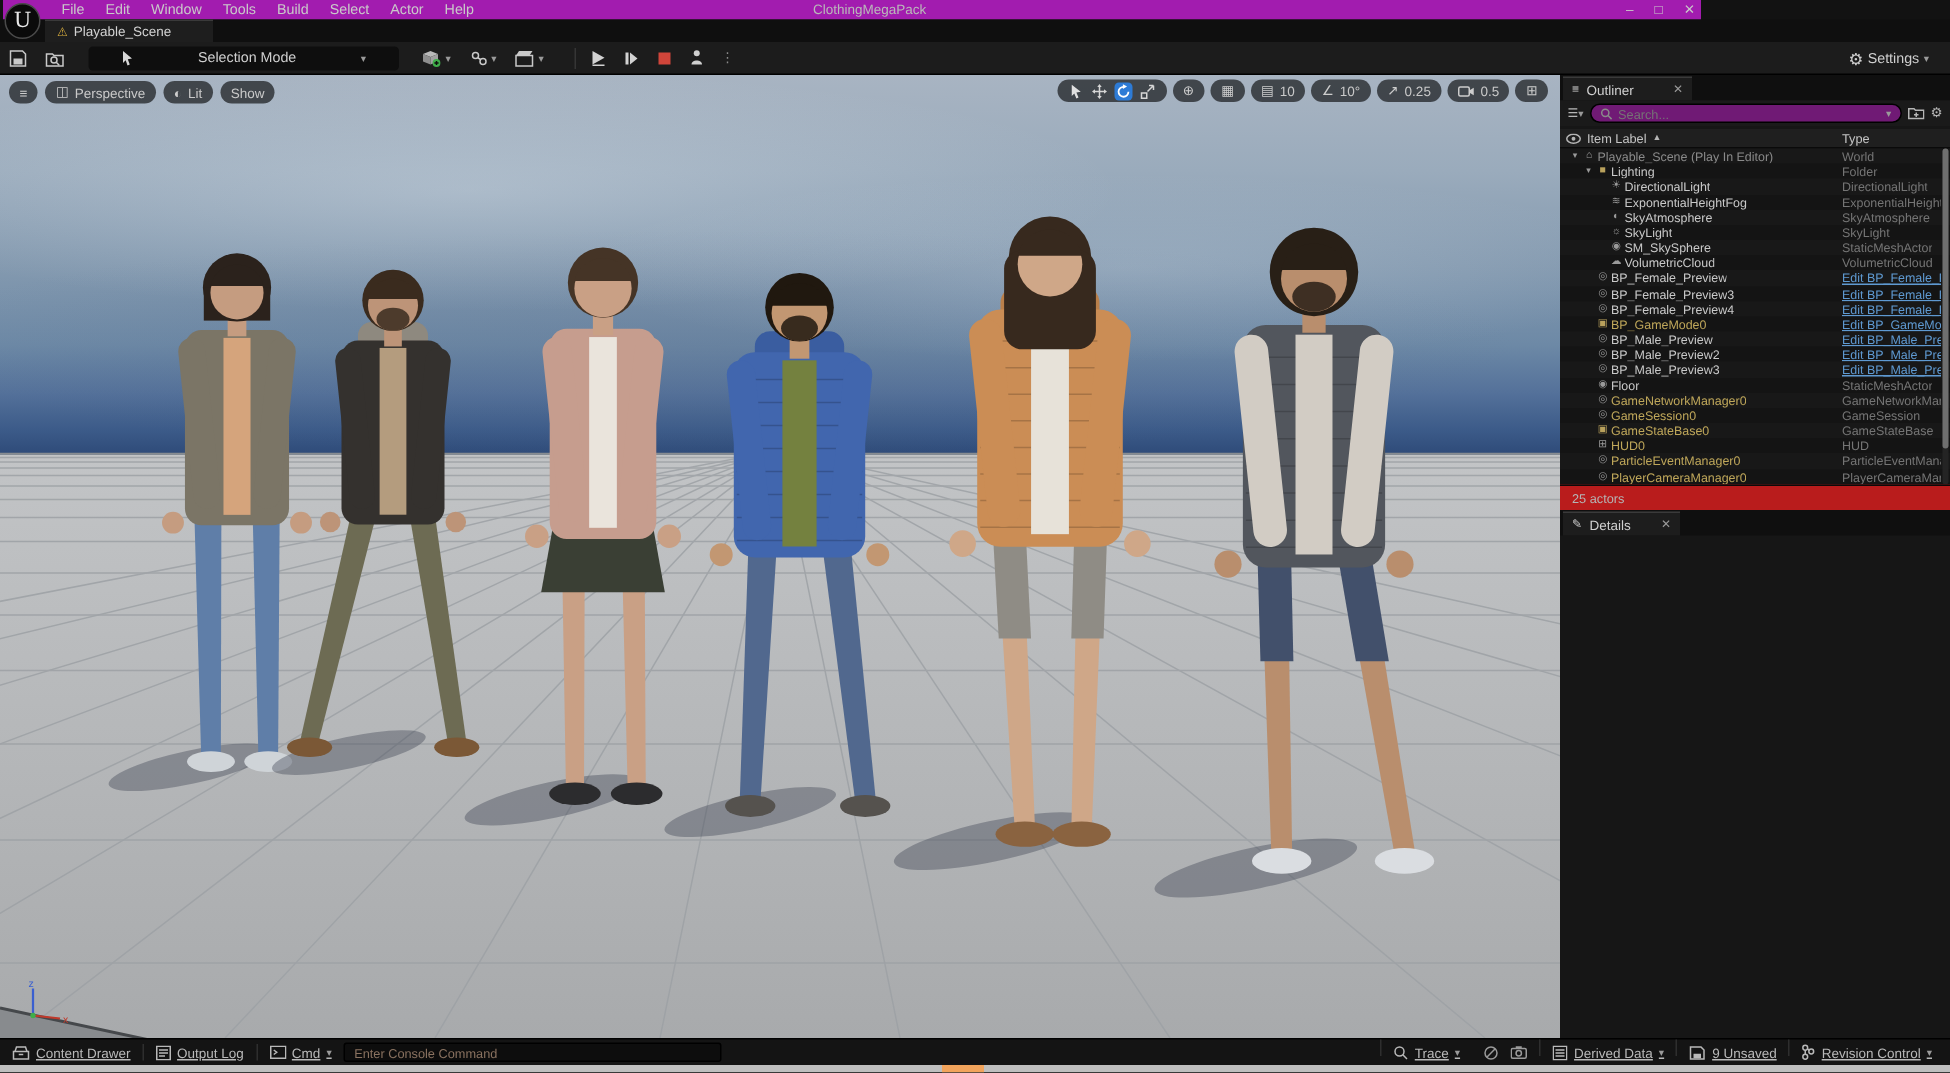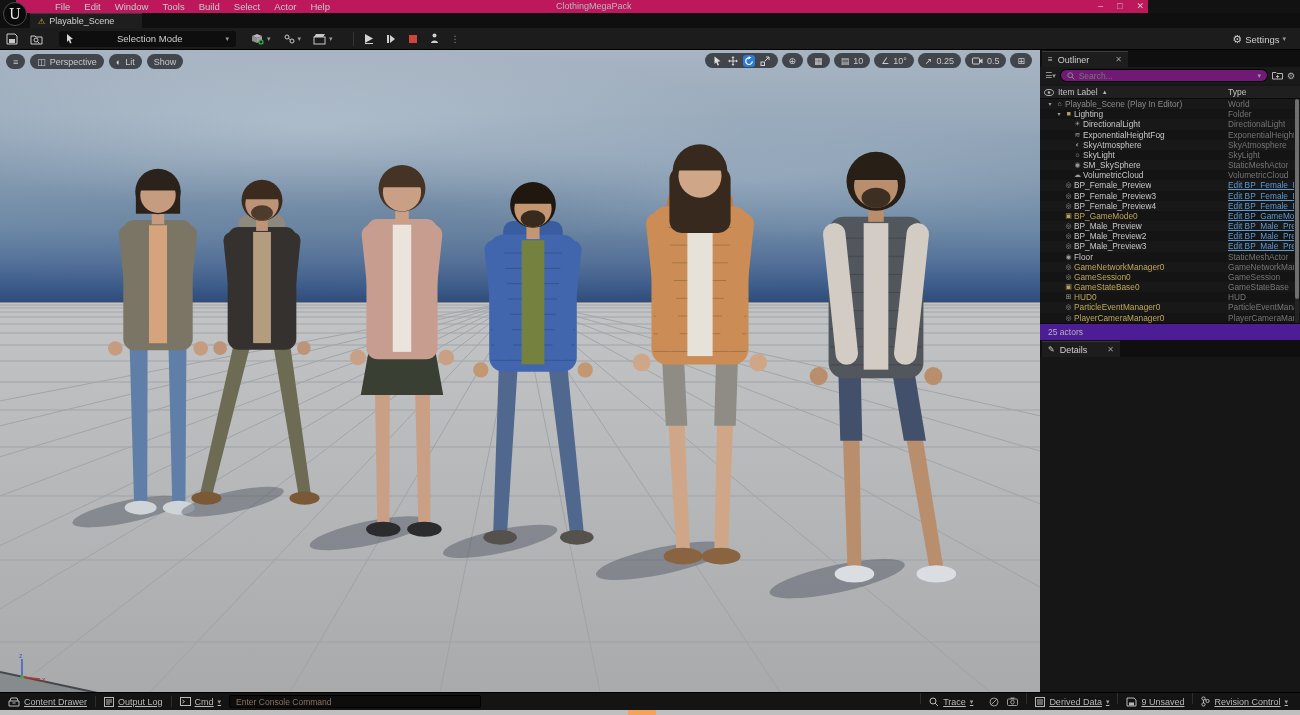--- a/index.html
+++ b/index.html
@@ -1,21 +1,21 @@
 <!DOCTYPE html>
 <html><head>
 <meta charset="utf-8">
 <style>
   * { margin:0; padding:0; box-sizing:border-box; }
   html,body { width:1300px; height:715px; overflow:hidden; background:#0d0d0d;
               font-family:"Liberation Sans","DejaVu Sans",sans-serif; }
   #app { position:relative; width:1300px; height:715px; background:#121212; }
 
   
-  #menubar { position:absolute; left:16px; top:0; width:1132px; height:13px; background:#be185d; }
+  #menubar { position:absolute; left:2px; top:0; width:1132px; height:13px; background:#a21caf; }
   #ue-logo { position:absolute; left:3px; top:2px; width:24px; height:24px; border-radius:50%;
              background:#0a0a0a; border:1px solid #4a4a4a; color:#e8e8e8; z-index:5;
              font-family:"DejaVu Serif",serif; font-size:14px; text-align:center; line-height:23px; }
   #menu-items { position:absolute; left:32px; top:0; height:13px; display:flex; align-items:center; gap:0; }
   .menu-item { color:#c9c9c9; font-size:9.5px; padding:0 7px; cursor:default; }
   #window-title { position:absolute; left:0; right:0; top:0; height:13px; text-align:left;
                   color:#b9b9b9; font-size:9px; line-height:13px; pointer-events:none; }
   #window-title span { margin-left:540px; }
   #win-controls { position:absolute; right:4px; top:0; height:13px; display:flex; gap:14px; align-items:center; }
   .winbtn { color:#c9c9c9; font-size:9px; line-height:13px; }
@@ -25,21 +25,21 @@
   #level-tab { position:absolute; left:30px; top:0; width:112px; height:15px; background:#1e1e1e;
                border-top:1px solid #3a3a3a; display:flex; align-items:center; gap:4px; padding:0 8px;
                color:#d2d2d2; font-size:9px; }
   .warn-icon { color:#dcb03f; font-size:8px; }
 
   
   #toolbar { position:absolute; left:0; top:28px; width:1300px; height:22px; background:#1c1c1c;
              border-bottom:1px solid #000; display:flex; align-items:center; }
   .tbtn { display:flex; align-items:center; gap:3px; color:#cfcfcf; font-size:9.5px; padding:0 6px; height:22px; }
   .tsep { width:1px; height:14px; background:#353535; margin:0 3px; }
-  #selection-mode { background:#0e0e0e; border-radius:3px; height:16px; margin-left:10px; padding:0 7px;gap:43px; }
+  #selection-mode { background:#0e0e0e; border-radius:3px; height:16px; margin-left:10px; padding:0 22px;gap:43px; }
   .caret { font-size:7px; color:#9a9a9a; }
   .dots { color:#8a8a8a; font-size:9px; letter-spacing:0; }
   #settings-btn { position:absolute; right:8px; top:0; height:22px; }
   svg.icon { display:block; }
 
   
   #viewport { position:absolute; left:0; top:50px; width:1040px; height:642px; overflow:hidden;
      background:
        radial-gradient(60% 18% at 30% 12%, rgba(225,233,240,0.30), rgba(225,233,240,0) 70%),
        radial-gradient(50% 14% at 72% 20%, rgba(215,226,236,0.22), rgba(215,226,236,0) 70%),
@@ -79,21 +79,21 @@
   .orow:nth-child(even) { background:#141414; }
   .orow .exp { width:8px; color:#9a9a9a; font-size:6px; text-align:center; flex:none; }
   .orow .ric { width:11px; text-align:center; font-size:7px; color:#9a9a9a; flex:none; }
   .orow .lbl { color:#c9c9c9; overflow:hidden; }
   .orow .typ { position:absolute; left:188px; color:#757575; max-width:66px; overflow:hidden; }
   .lbl.dim { color:#8a8a8a; }
   .lbl.gold { color:#bfa75a; }
   .typ.link { color:#5f9ad2; text-decoration:underline; }
   #outliner-scrollbar { position:absolute; right:1px; top:49px; width:4px; height:224px; background:#242424; border-radius:2px; }
   #outliner-thumb { position:absolute; left:0; top:0; width:4px; height:200px; background:#6f6f6f; border-radius:2px; }
-  #outliner-footer { position:absolute; left:0; top:273px; width:260px; height:17px; background:#4c1d95;
+  #outliner-footer { position:absolute; left:0; top:273px; width:260px; height:17px; background:#b91c1c;
                      color:#b5b5b5; font-size:8.5px; line-height:17px; padding-left:8px; border-top:1px solid #0a0a0a; }
   #details-tabrow { position:absolute; left:0; top:290px; width:260px; height:17px; background:#0f0f0f; }
   #details-tab { position:absolute; left:2px; top:1px; width:78px; height:16px; background:#1d1d1d;
                  border-top:1px solid #3a3a3a; display:flex; align-items:center; gap:5px; padding:0 6px;
                  color:#d0d0d0; font-size:9px; }
   #details-body { position:absolute; left:0; top:307px; width:260px; height:335px; background:#151515; }
   #details-empty { margin-top:24px; text-align:center; color:#8a8a8a; font-size:8.3px; font-style:italic; }
 
   
   #statusbar { position:absolute; left:0; top:692px; width:1300px; height:18px; background:#141414;

